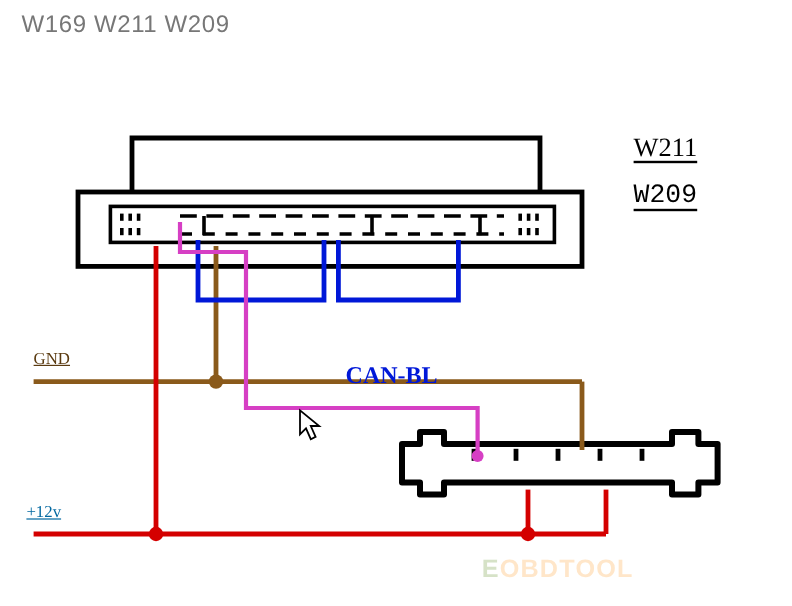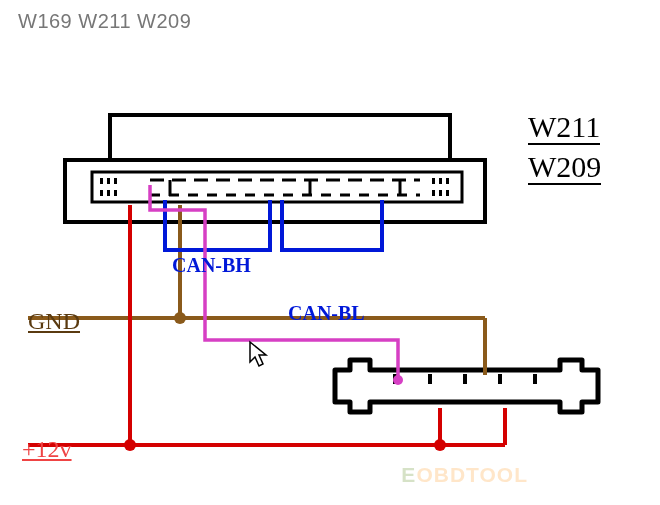--- a/index.html
+++ b/index.html
@@ -1,21 +1,21 @@
 <!DOCTYPE html>
 <html><head>
 <meta charset="utf-8">
 <style>
   html,body{margin:0;padding:0;width:660px;height:505px;background:#fff;font-family:Arial,Helvetica,sans-serif;}
   .stage{position:relative;width:548px;height:505px;}
   .title{position:absolute;left:18px;top:10px;font-size:20px;color:#777;letter-spacing:.5px;}
   svg{position:absolute;left:0;top:0;}
-  .model-lbl{position:absolute;font-family:"Times New Roman",serif;font-size:30px;color:#000;}
+  .model-lbl{position:absolute;font-family:"Times New Roman",serif;font-size:22px;color:#000;}
   .under{border-bottom:2px solid #000;display:inline-block;line-height:1.05;}
-  .wire-lbl{position:absolute;font-family:"Times New Roman",serif;font-size:24px;margin-top:16px;}
+  .wire-lbl{position:absolute;font-family:"Times New Roman",serif;font-size:14px;}
   .u{text-decoration:underline;}
   .can-lbl{position:absolute;font-family:"Times New Roman",serif;font-size:20px;color:#0018d8;font-weight:bold;}
   .watermark{position:absolute;right:20px;bottom:18px;font-size:21px;font-weight:bold;letter-spacing:1px;color:rgba(255,165,60,.28);font-family:Arial,sans-serif;}
   .watermark .e{color:rgba(120,160,70,.30);}
   .cursor{position:absolute;left:248px;top:340px;}
 </style>
 </head>
 <body>
 
 <div class="stage">
@@ -109,29 +109,28 @@
 
     <g stroke="#d63fc4" stroke-width="3.5" fill="none">
       <polyline points="150,185 150,210 205,210 205,340 398,340 398,378"></polyline>
     </g>
     <circle cx="398" cy="380" r="5" fill="#d63fc4"></circle>
   </svg>
 
   <div class="model-lbl" style="left:528px;top:110px;">
     <span class="under">W211</span>
   </div>
-  <div class="model-lbl" style="left:528px;top:150px;">
+  <div class="model-lbl" style="left:528px;top:150px;font-family:Liberation Mono, monospace;">
     <span class="under">W209</span>
   </div>
 
-  <div class="can-lbl" style="left:172px;top:254px;">CAN-BH</div>
   <div class="can-lbl" style="left:288px;top:254px;margin-top:48px;">CAN-BL</div>
 
   <div class="wire-lbl u" style="left:28px;top:292px;color:#5a3a10;">GND</div>
-  <div class="wire-lbl u" style="left:22px;top:420px;color:#ef4444;">+12v</div>
+  <div class="wire-lbl u" style="left:22px;top:420px;color:#0369a1;">+12v</div>
 
   <div class="watermark">
     <span class="e">E</span><span>OBDTOOL</span>
   </div>
 
   <svg class="cursor" width="22" height="30">
     <path d="M2 2 L2 22 L7 17 L11 26 L15 24 L11 15 L18 15 Z" fill="#fff" stroke="#000" stroke-width="1.5"></path>
   </svg>
 
 </div>

